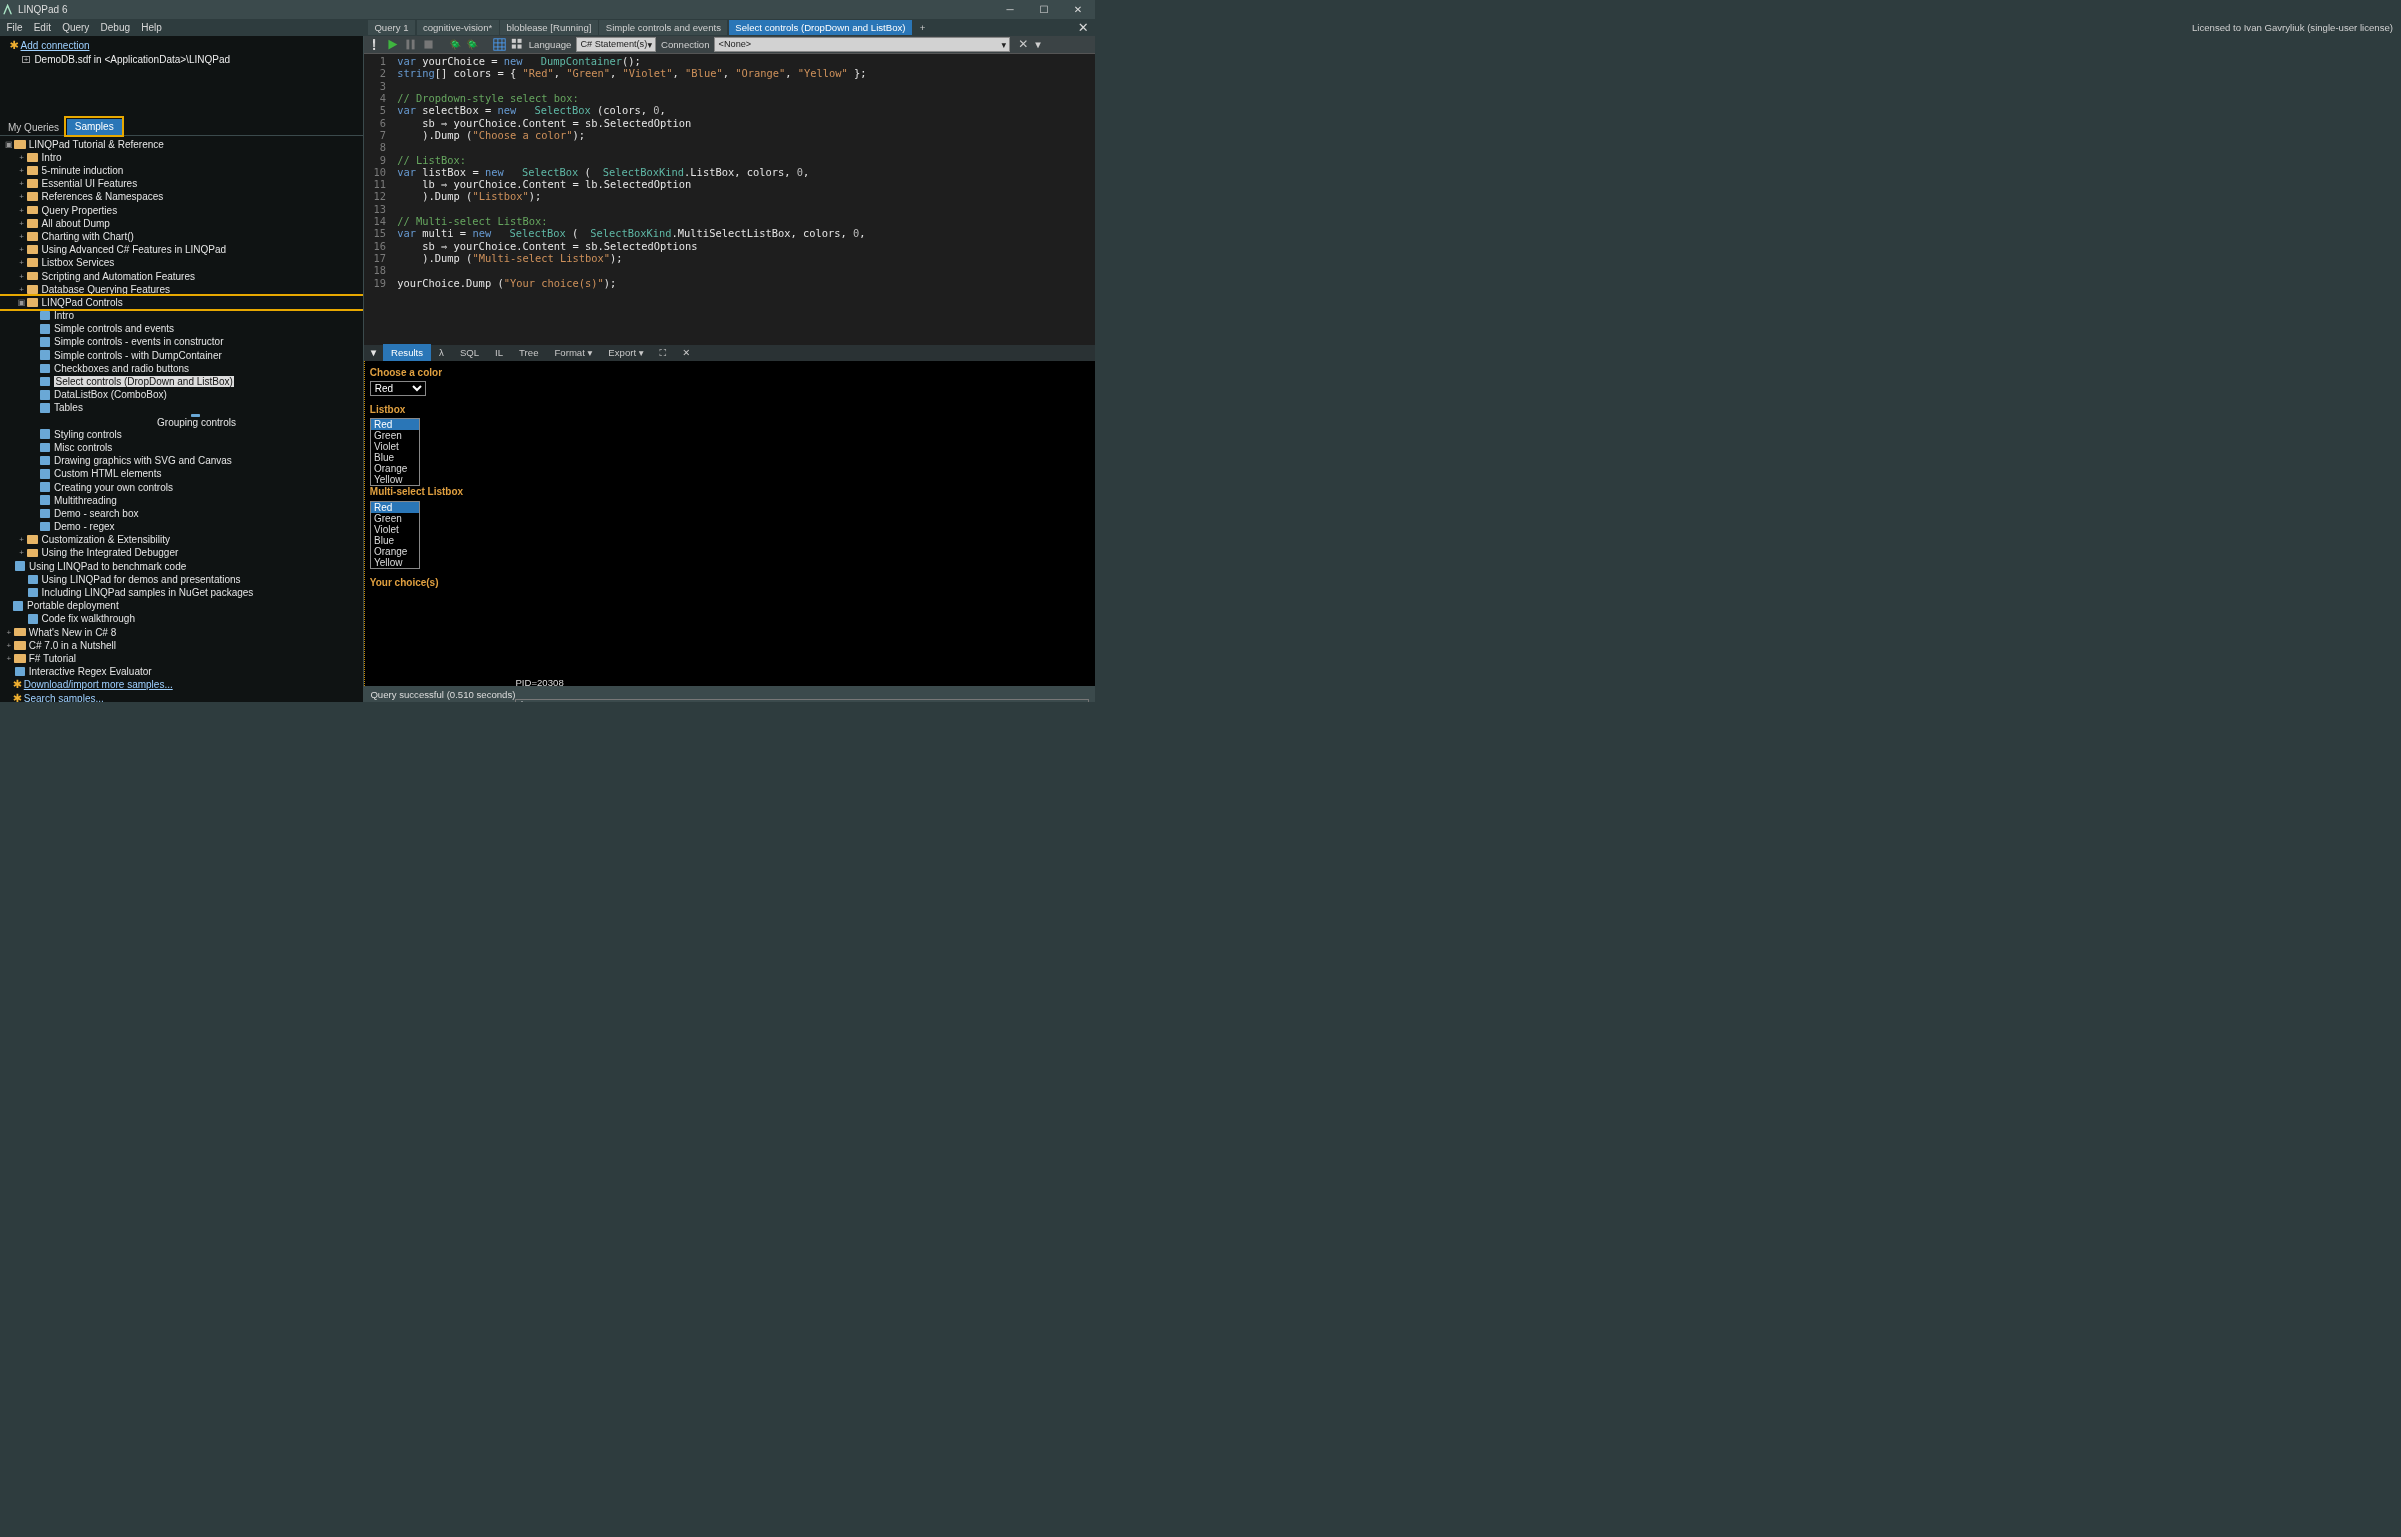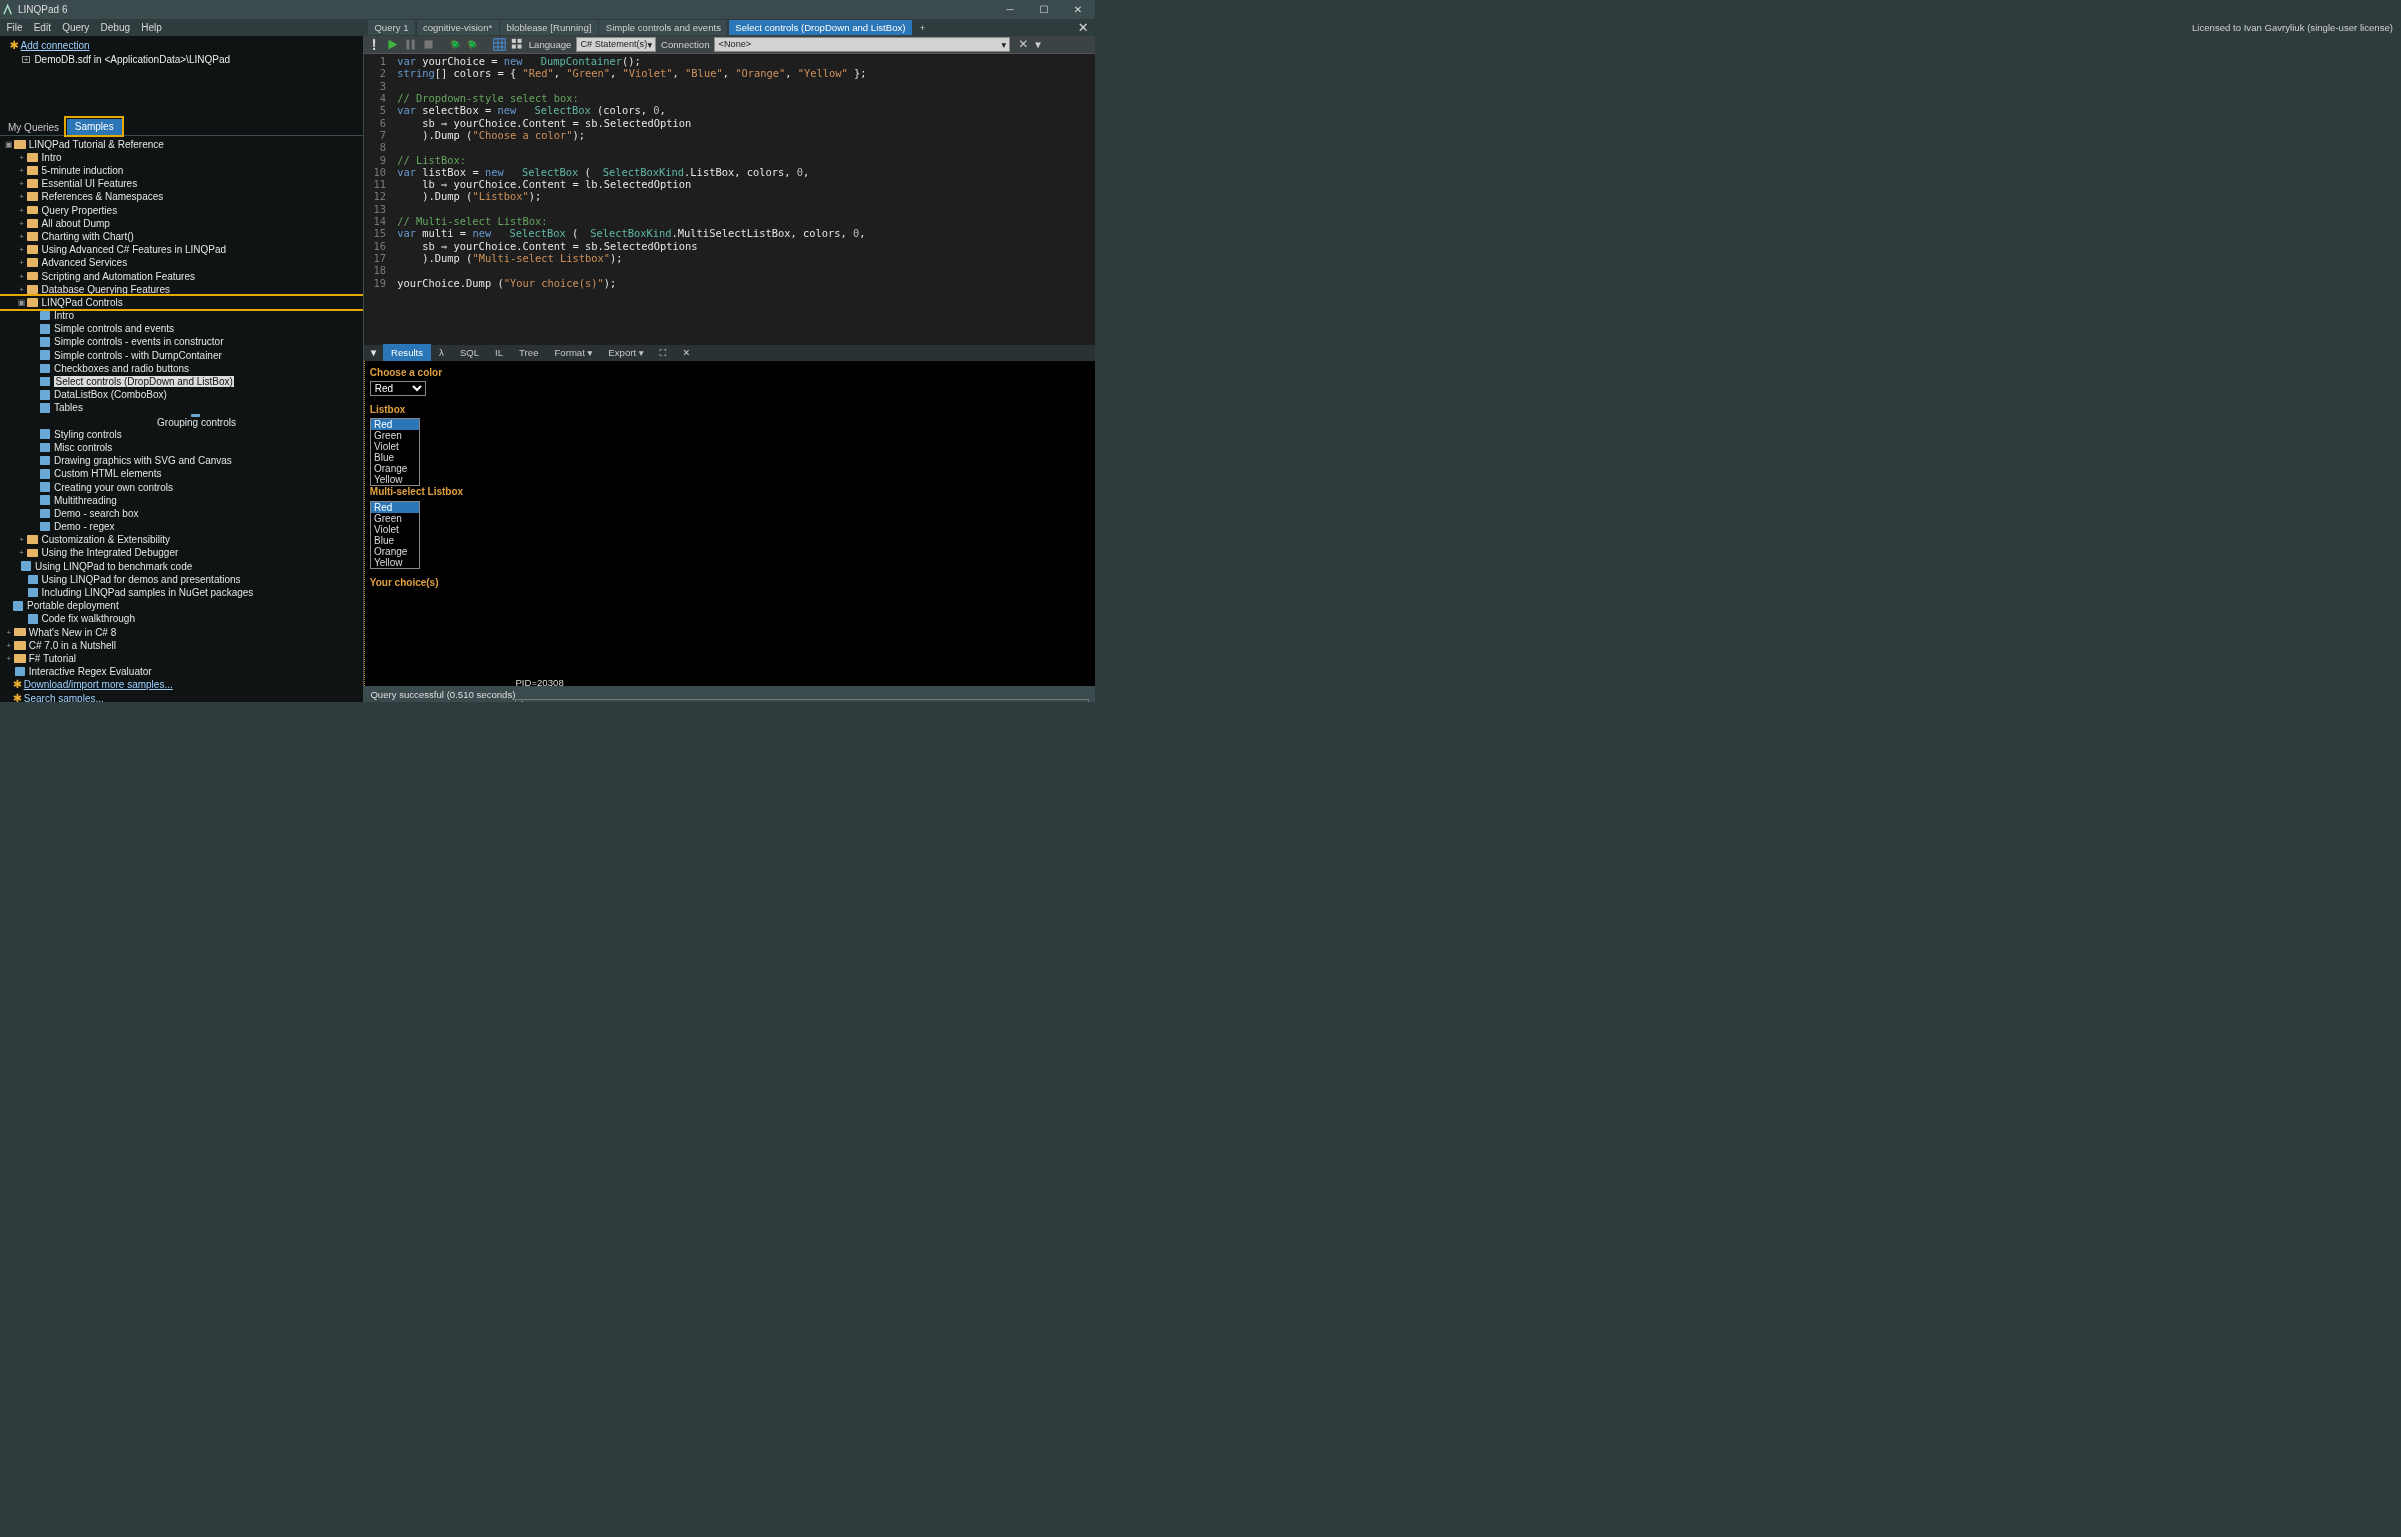--- a/index.html
+++ b/index.html
@@ -205,21 +205,21 @@
           <span class="lbl">Charting with Chart()</span>
         </div>
         <div class="ti" style="padding-left: 17.6px;">
           <span class="toggle">+</span>
           <span class="fold"></span>
           <span class="lbl">Using Advanced C# Features in LINQPad</span>
         </div>
         <div class="ti" style="padding-left: 17.6px;">
           <span class="toggle">+</span>
           <span class="fold"></span>
-          <span class="lbl">Advanced Services</span>
+          <span class="lbl">Listbox Services</span>
         </div>
         <div class="ti" style="padding-left: 17.6px;">
           <span class="toggle">+</span>
           <span class="fold"></span>
           <span class="lbl">Scripting and Automation Features</span>
         </div>
         <div class="ti" style="padding-left: 17.6px;">
           <span class="toggle">+</span>
           <span class="fold"></span>
           <span class="lbl">Database Querying Features</span>
@@ -317,21 +317,21 @@
         <div class="ti" style="padding-left: 17.6px;">
           <span class="toggle">+</span>
           <span class="fold"></span>
           <span class="lbl">Customization &amp; Extensibility</span>
         </div>
         <div class="ti" style="padding-left: 17.6px;">
           <span class="toggle">+</span>
           <span class="fold"></span>
           <span class="lbl">Using the Integrated Debugger</span>
         </div>
-        <div class="ti" style="padding-left: 11px;">
+        <div class="ti" style="padding-left: 5px;">
           <span class="toggle"></span>
           <span class="ficon"></span>
           <span class="lbl">Using LINQPad to benchmark code</span>
         </div>
         <div class="ti" style="padding-left: 17.6px;">
           <span class="toggle"></span>
           <span class="ficon"></span>
           <span class="lbl">Using LINQPad for demos and presentations</span>
         </div>
         <div class="ti" style="padding-left: 17.6px;">

